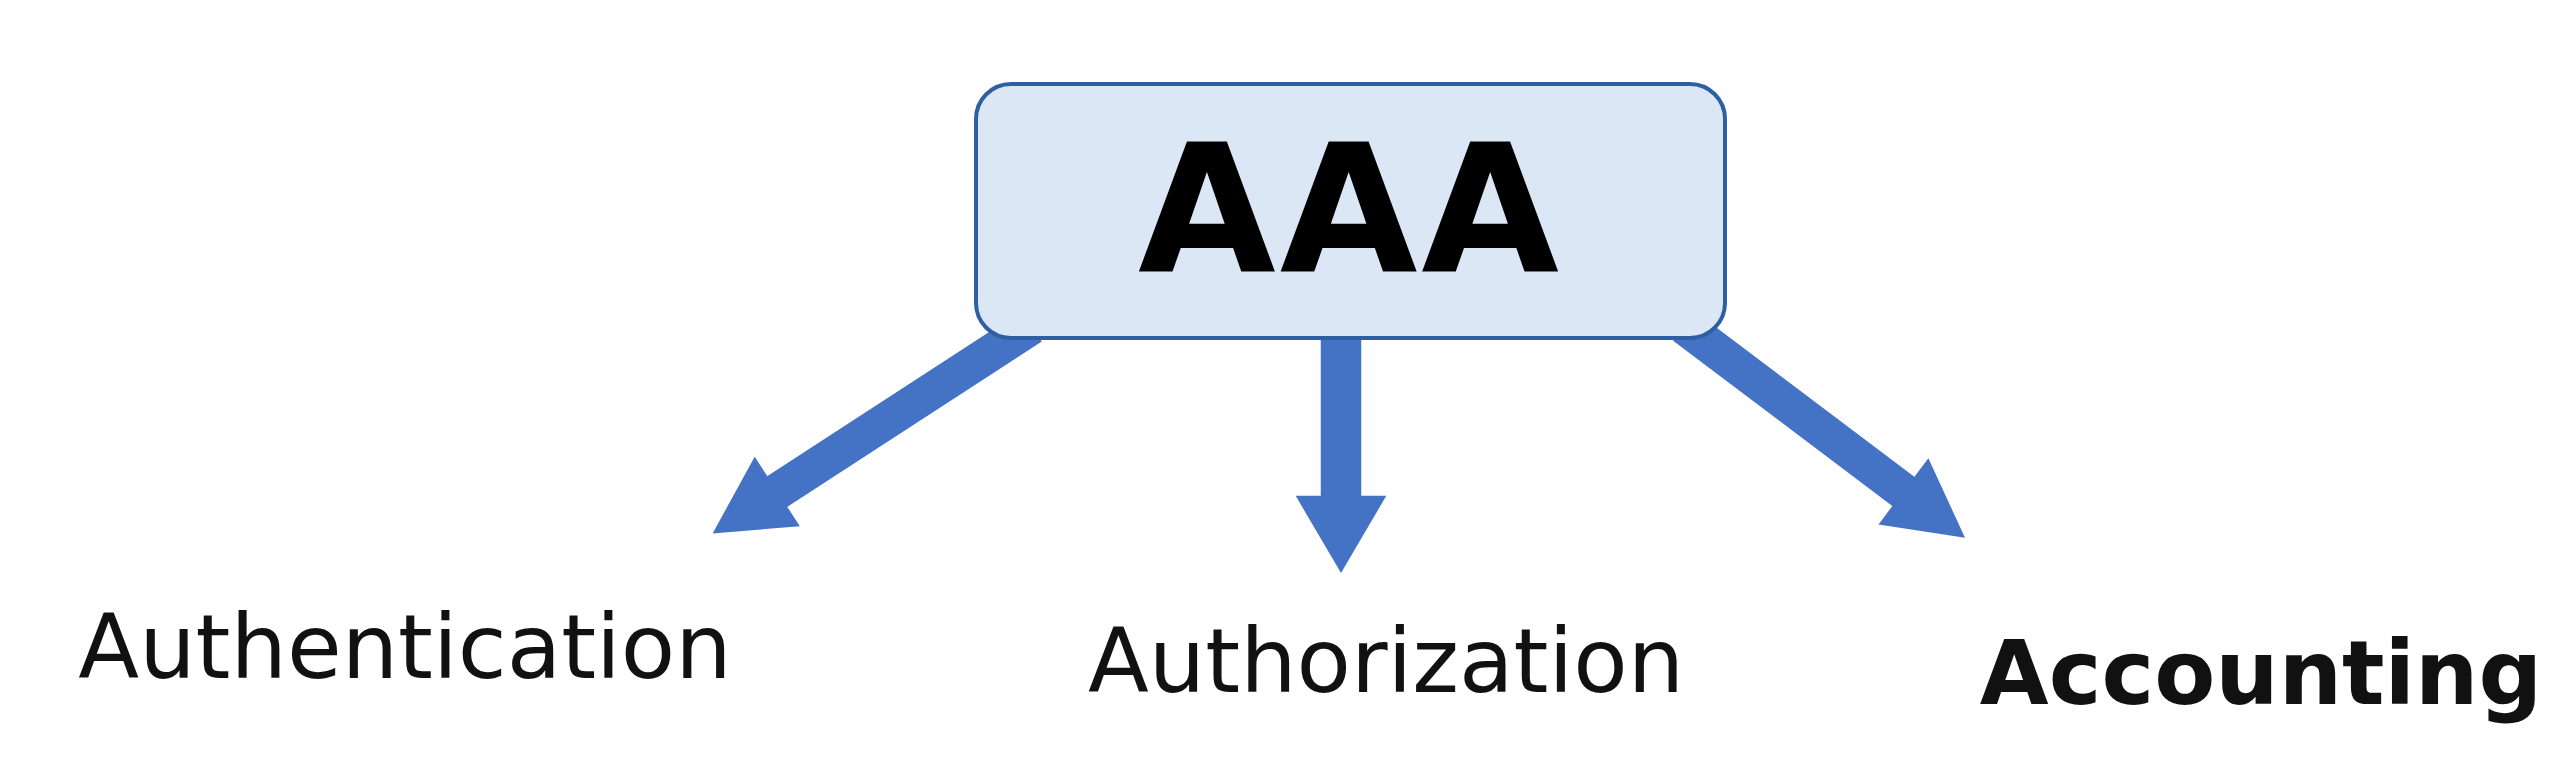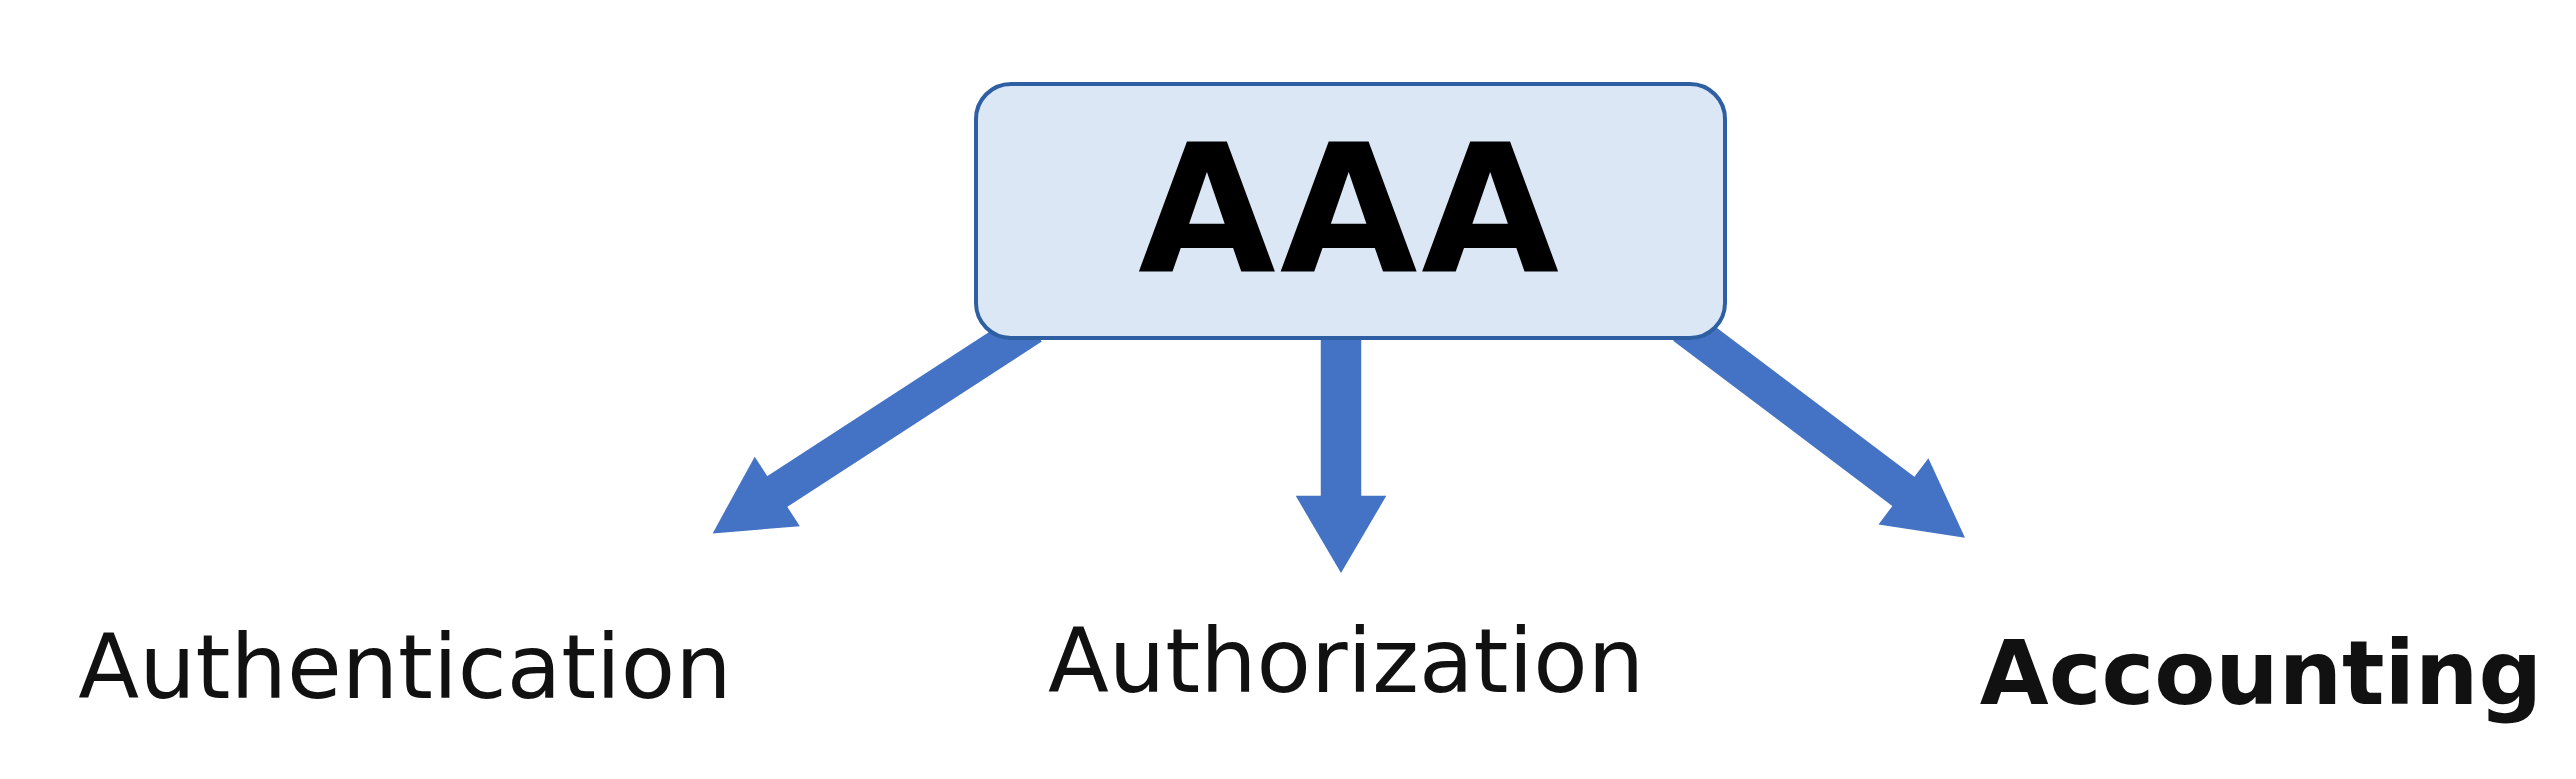--- a/index.html
+++ b/index.html
@@ -65,22 +65,22 @@
     transform:rotate(-53deg);
   }
   .branch-label{
     position:absolute;
     font-size:89px;
     color:var(--label-text);
     white-space:nowrap;
     transform:translateX(-50%);
     line-height:1;
   }
-  .label-authentication{ left:405px;  top:603px;margin-top:20px; }
-  .label-authorization{  left:1346px; top:617px; }
+  .label-authentication{ left:405px;  top:603px; }
+  .label-authorization{  left:1386px; top:617px; }
   .label-accounting{     left:2261px; top:629px;font-weight:bold; }
 </style>
 </head>
 <body>
 
 <div class="canvas">
 
   <div class="aaa-box">
     <span class="title">AAA</span>
   </div>

